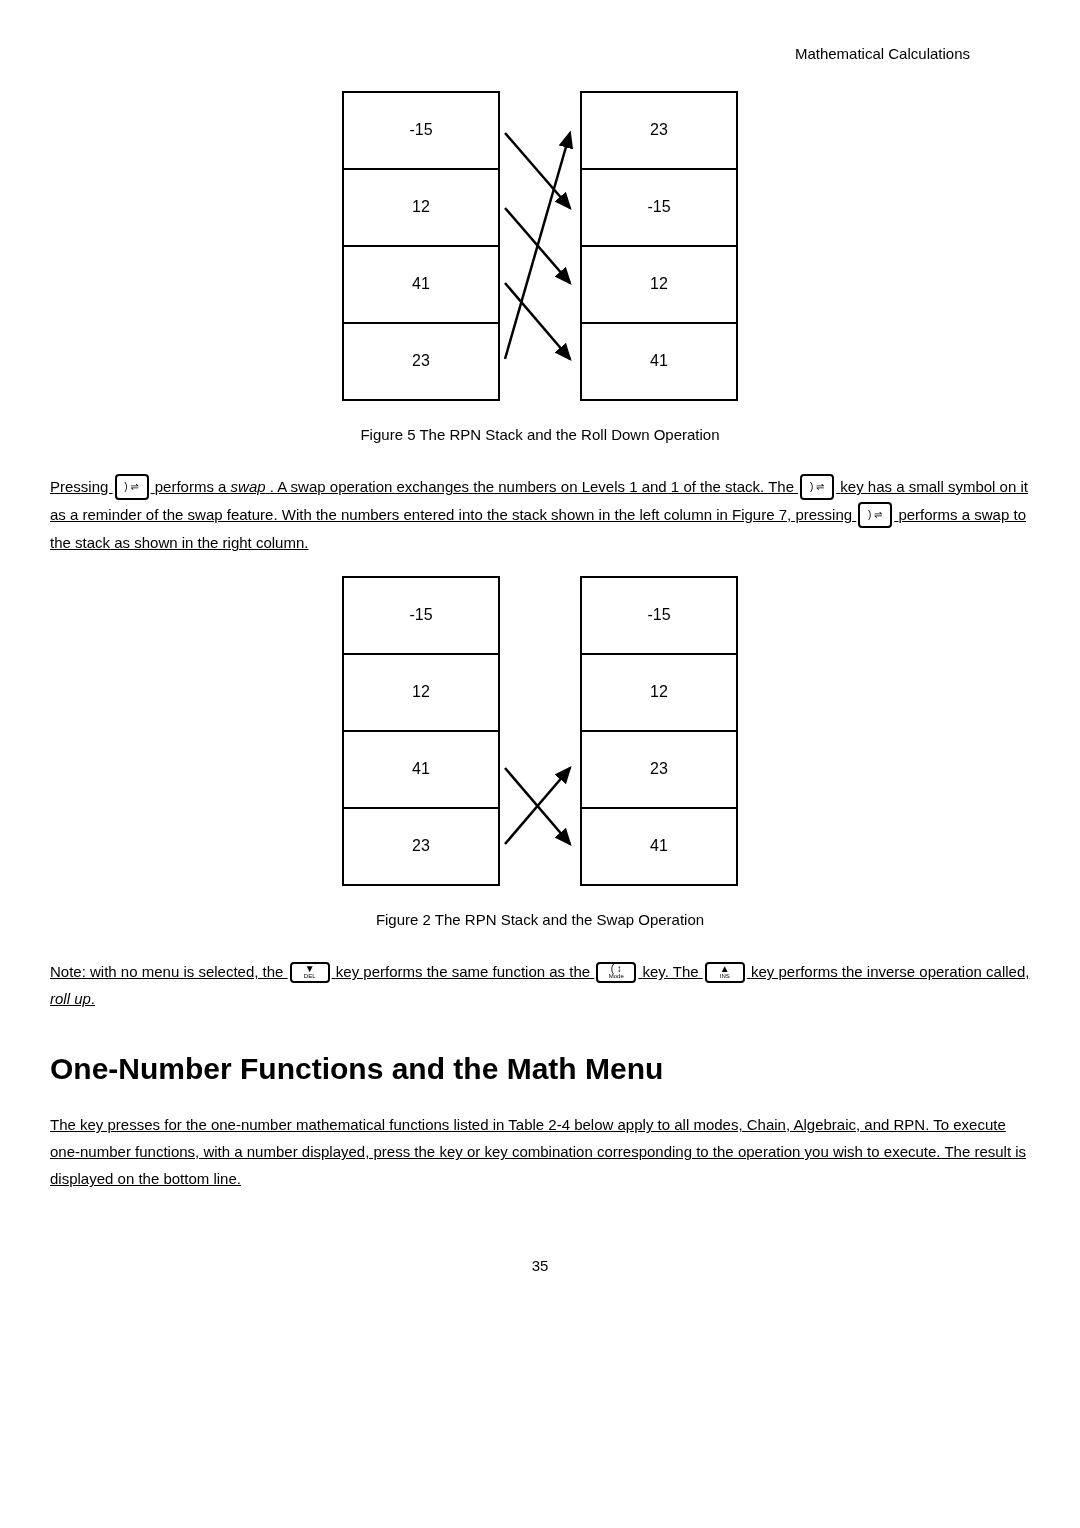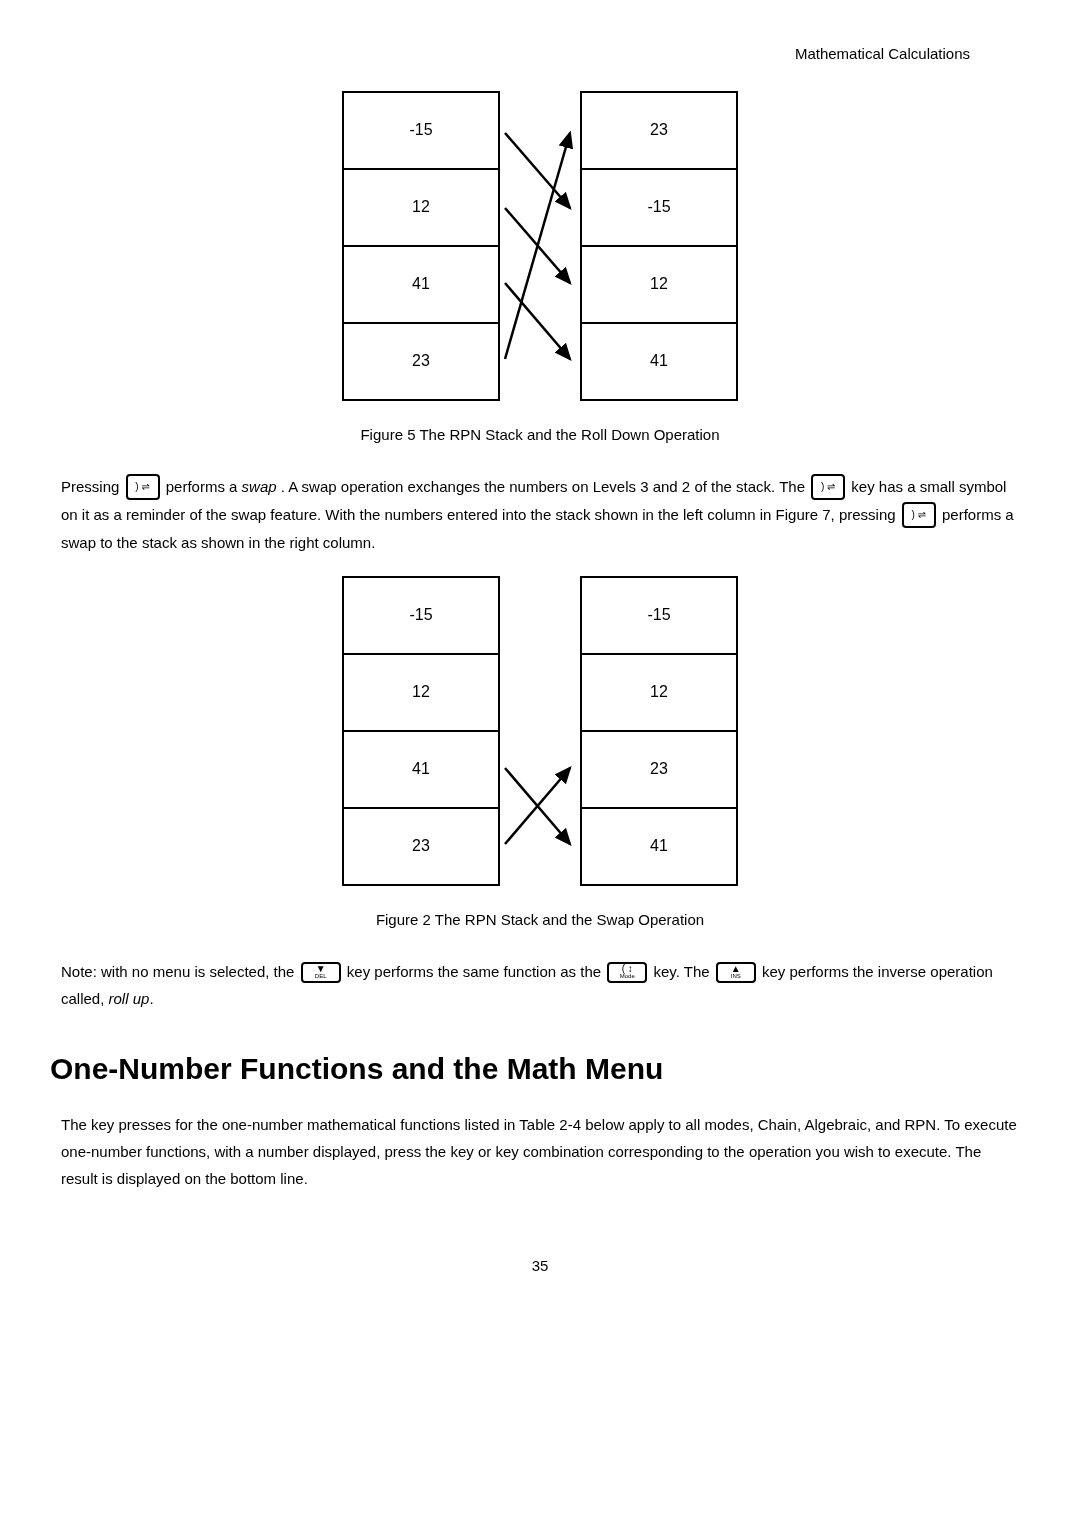--- a/index.html
+++ b/index.html
@@ -77,21 +77,22 @@
     font-size: 6px;
     line-height: 7px;
   }
   h2.section {
     font-size: 30px;
     font-weight: bold;
     margin: 30px 0 15px 0;
   }
   .para {
     text-align: left;
-    margin: 10px 11px;
+    margin: 10px 0;
+    text-decoration: underline;
   }
   .italic { font-style: italic; text-align: center; }
   .page-num {
     text-align: center;
     margin-top: 60px;
     font-size: 15px;
   }
 </style>
 </head>
 <body>
@@ -128,21 +129,21 @@
 
 <div class="figure-caption">Figure 5 The RPN Stack and the Roll Down Operation</div>
 
 <p class="para">
   <span>Pressing </span>
   <span class="key-icon">
       <span>) ⇌</span>
     </span>
   <span> performs a </span>
   <span class="italic">swap</span>
-  <span>. A swap operation exchanges the numbers on Levels 3 and 2 of the stack. The </span>
+  <span>. A swap operation exchanges the numbers on Levels 1 and 1 of the stack. The </span>
   <span class="key-icon">
       <span>) ⇌</span>
     </span>
   <span> key has a small symbol on it as a reminder of the swap feature. With the numbers entered into the stack shown in the left column in Figure 7, pressing </span>
   <span class="key-icon">
       <span>) ⇌</span>
     </span>
   <span> performs a swap to the stack as shown in the right column.</span>
 </p>
 

